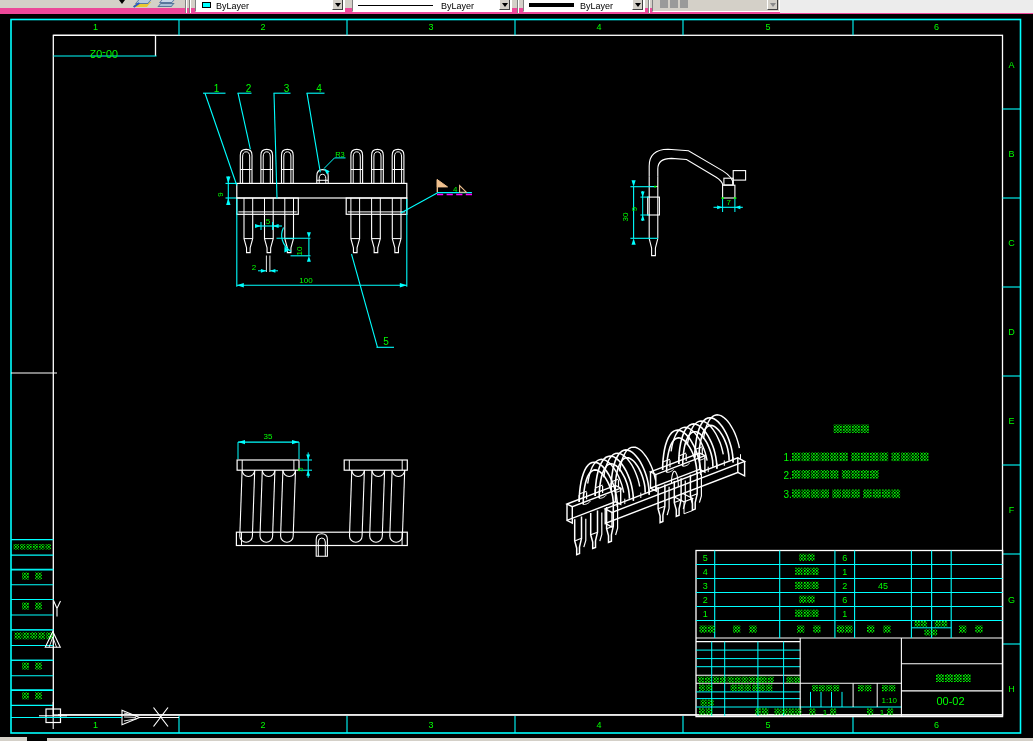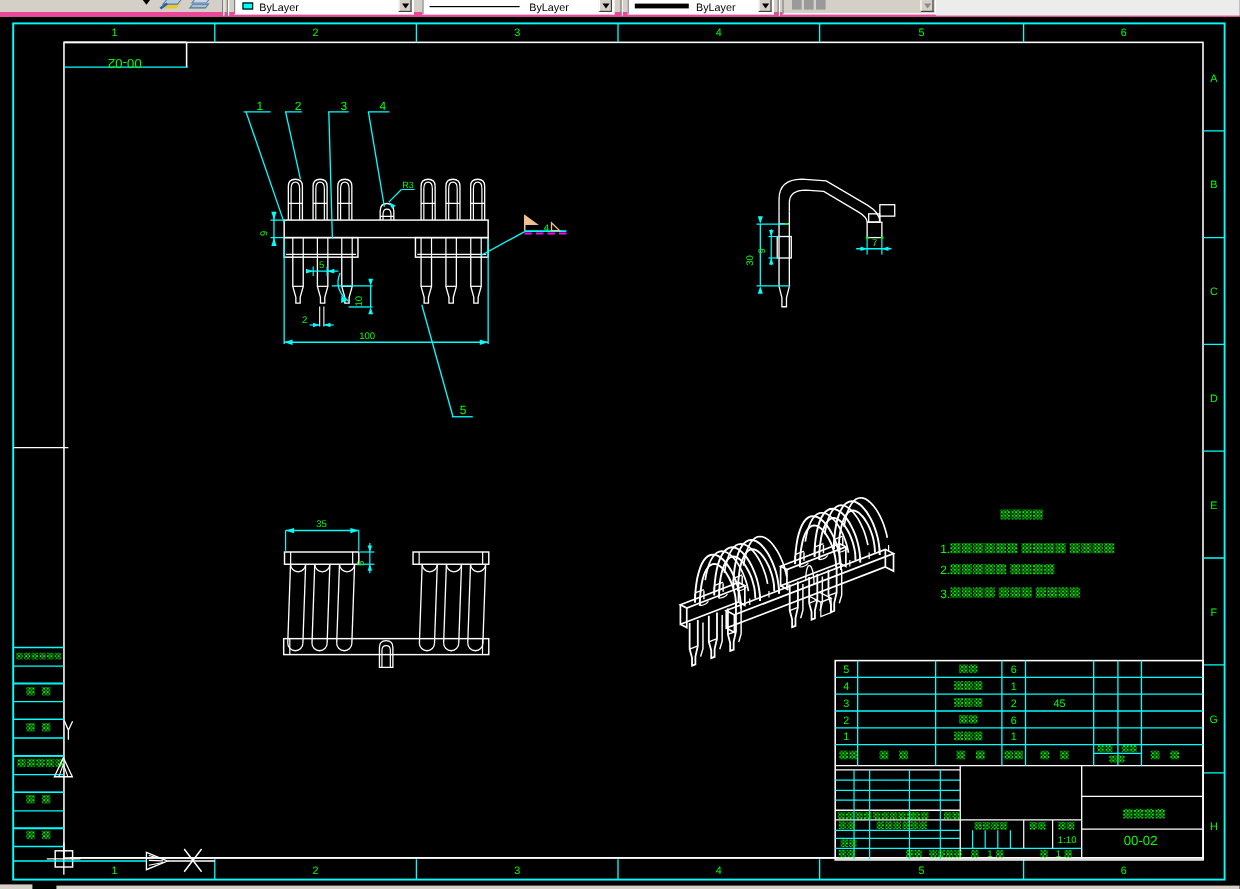--- a/index.html
+++ b/index.html
@@ -1,16 +1,16 @@
 <!DOCTYPE html>
 <html><head><meta charset="utf-8">
 <style>
 html,body{margin:0;padding:0;background:#000;width:1033px;height:741px;overflow:hidden}
 *{box-sizing:border-box}
-.toolbar{position:absolute;left:0;top:0;width:1033px;height:14px;background:#d4d0c8;border-bottom:4px solid #ec4899}
+.toolbar{position:absolute;left:0;top:0;width:1033px;height:14px;background:#d4d0c8;border-bottom:6px solid #ec4899}
 .tb-r{position:absolute;left:780px;top:0;width:253px;height:13px;background:#ececec}
 .combo{position:absolute;top:-3px;height:15px;background:#fff;border:1px solid;border-color:#808080 #fff #fff #808080;font:9px "Liberation Sans",sans-serif;color:#000}
 .cbtn{position:absolute;right:1px;top:1px;width:11px;height:11px;background:#d4d0c8;border:1px solid;border-color:#fff #404040 #404040 #fff}
 .arr{position:absolute;width:0;height:0;border-left:3.5px solid transparent;border-right:3.5px solid transparent;border-top:4px solid #000}
 .sep{position:absolute;top:0;width:2px;height:13px;border-left:1px solid #808080;border-right:1px solid #fff}
 .svgwrap{position:absolute;left:0;top:14px}
 .bstrip{position:absolute;left:0;top:737px;width:1033px;height:4px;background:#000}
 </style></head>
 <body>
 <div class="toolbar">

